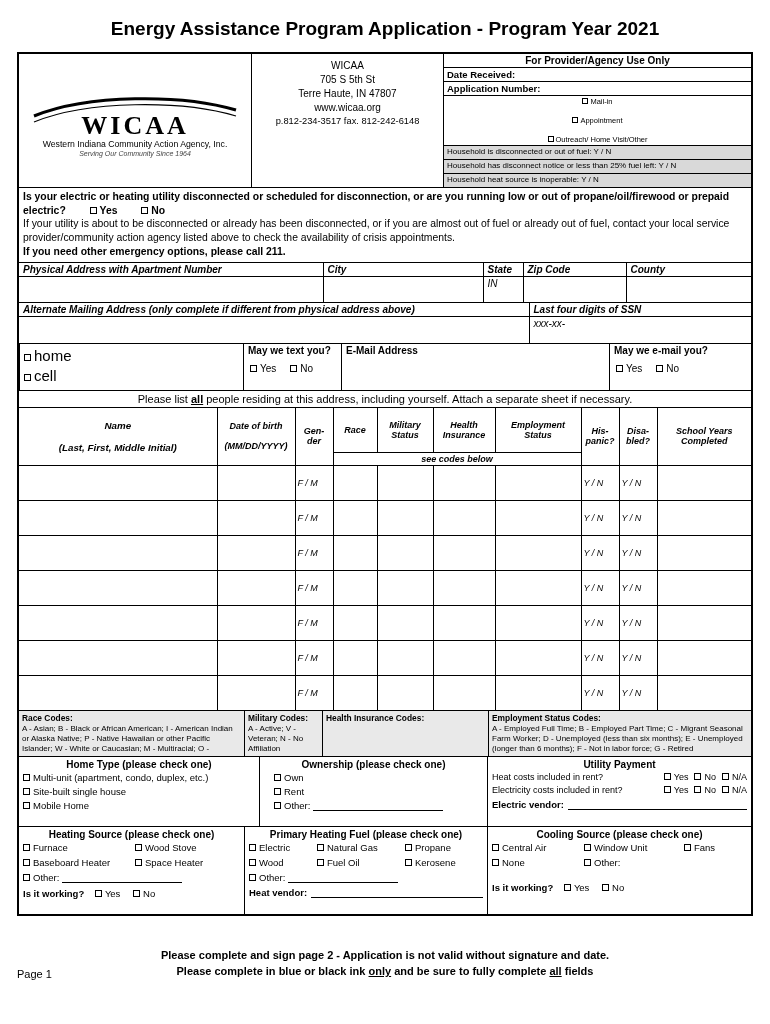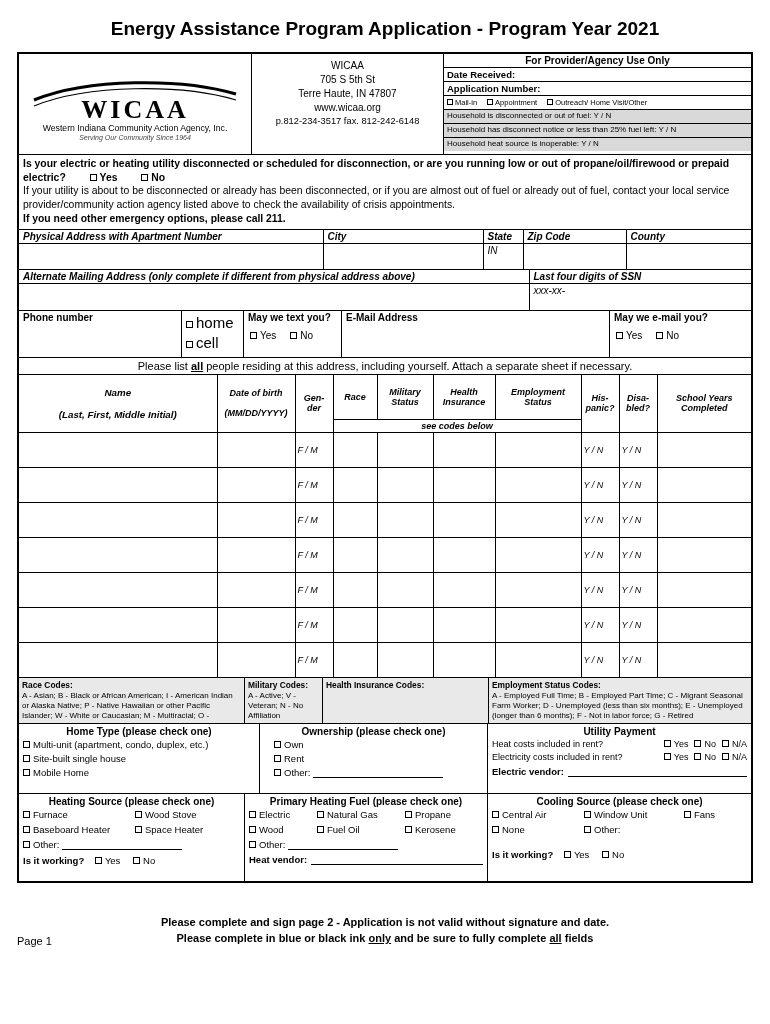--- a/index.html
+++ b/index.html
@@ -31,21 +31,21 @@
                display: flex; flex-direction: column; justify-content: center; }
   .logo-word { font-family: "Liberation Serif", serif; font-size: 26px; font-weight: bold; letter-spacing: 3px; }
   .logo-org { font-size: 8.7px; margin-top: 1px; }
   .logo-tagline { font-size: 7px; font-style: italic; color: #444; margin-top: 1px; }
   .org-cell { width: 192px; padding: 5px 2px; text-align: center; font-size: 10px; line-height: 1.4; }
   .org-cell .small { font-size: 9.3px; }
   .agency-cell { flex: 1; display: flex; flex-direction: column; }
   .agency-title { font-weight: bold; font-size: 10px; text-align: center; padding: 1px 2px; }
   .agency-row { border-top: 1px solid #000; padding: 1px 3px; min-height: 14px; }
   .agency-label { font-weight: bold; font-size: 9.5px; }
-  .intake-row { display: flex; gap: 10px; font-size: 7.5px; align-items: center; }
+  .intake-row { display: flex; gap: 10px; font-size: 7.5px; align-items: center; flex-direction: column; }
   .intake-row .cb { width: 6px; height: 6px; margin-right: 2px; }
   .gray { background: #d9d9d9; font-size: 8px; }
 
   
   .crisis { padding: 2px 4px 3px 4px; font-size: 10.4px; line-height: 1.32; }
   .crisis .gap { display: inline-block; width: 18px; }
   .crisis .opt { font-weight: bold; }
 
   
   table.t { width: 100%; border-collapse: collapse; table-layout: fixed; font-style: italic; }
@@ -204,24 +204,20 @@
       </tr>
       <tr class="val-row">
         <td></td>
         <td>xxx-xx-</td>
       </tr>
     </tbody>
       </table>
 
     <div class="cols contact-row">
       <div class="pc-a">
-        <div class="pc-a-main">
-          <div class="lbl">Phone number</div>
-          <div style="height:24px;"></div>
-        </div>
         <div class="pc-a-sub">
           <span class="opt"><span class="cb"></span><span>home</span></span>
           <span class="opt"><span class="cb"></span><span>cell</span></span>
         </div>
       </div>
       <div class="pc-b">
         <div class="lbl">May we text you?</div>
         <div class="optline">
           <span class="opt"><span class="cb"></span><span>Yes</span></span>
           <span class="opt"><span class="cb"></span><span>No</span></span>

